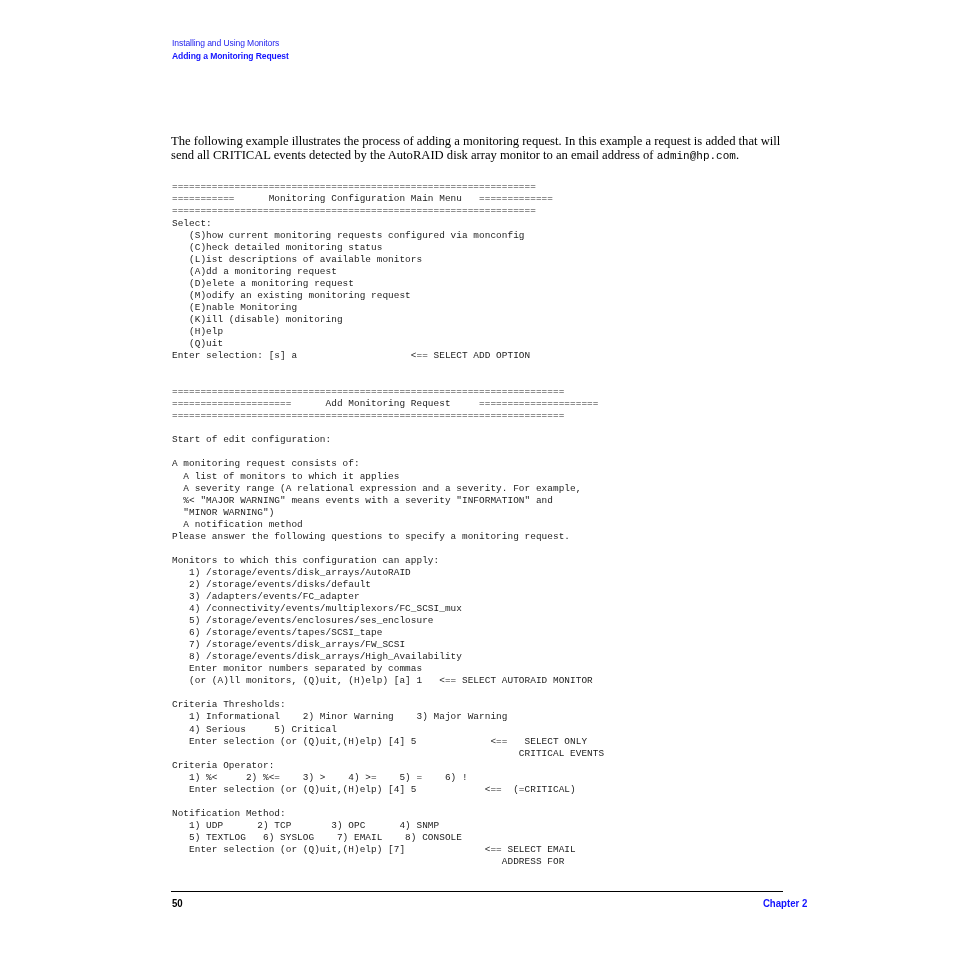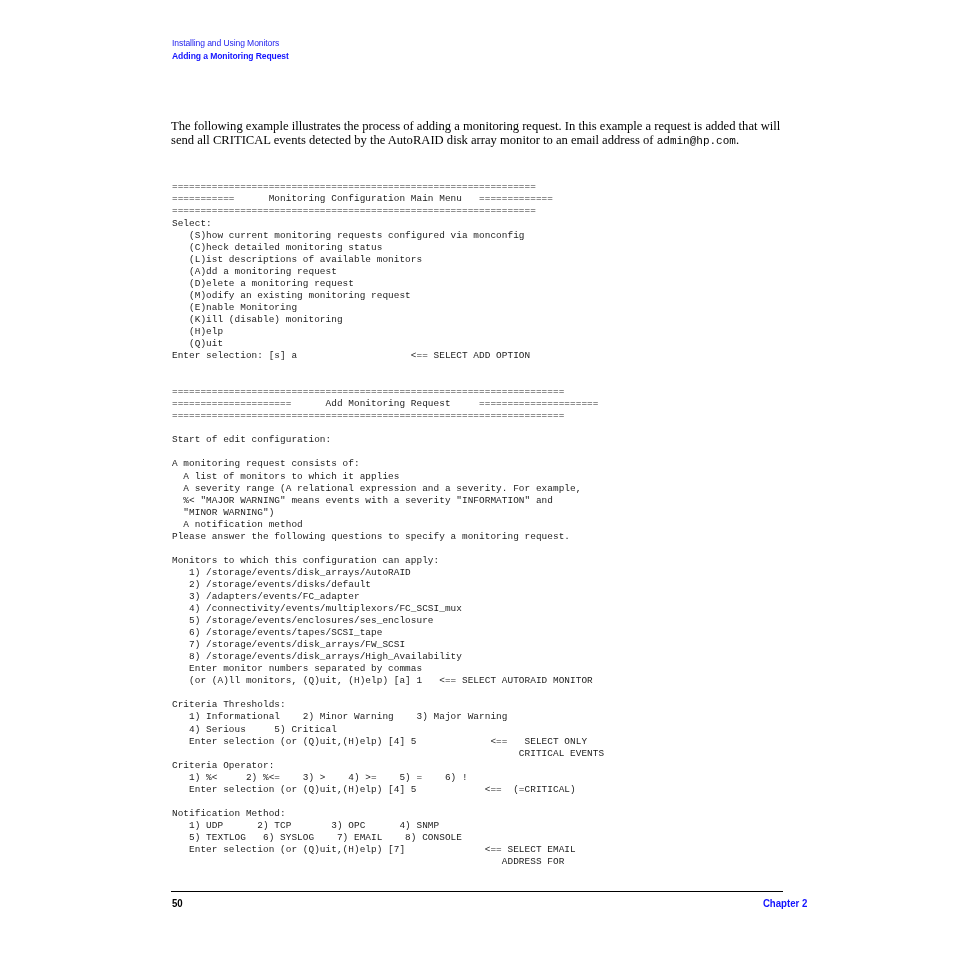--- a/index.html
+++ b/index.html
@@ -64,21 +64,21 @@
     font-size: 16.5px;
     letter-spacing: 0.15px;
     color: #000000;
     white-space: nowrap;
   }
 
   
   .intro {
     position: absolute;
     left: 171px;
-    top: 106px;
+    top: 121px;
     width: 614px;
     font-family: "Liberation Serif", serif;
     font-size: 12.6px;
     line-height: 14.4px;
     color: #000000;
     text-align: left;
   }
   .intro .mono {
     font-family: "Liberation Mono", monospace;
     font-size: 11px;

